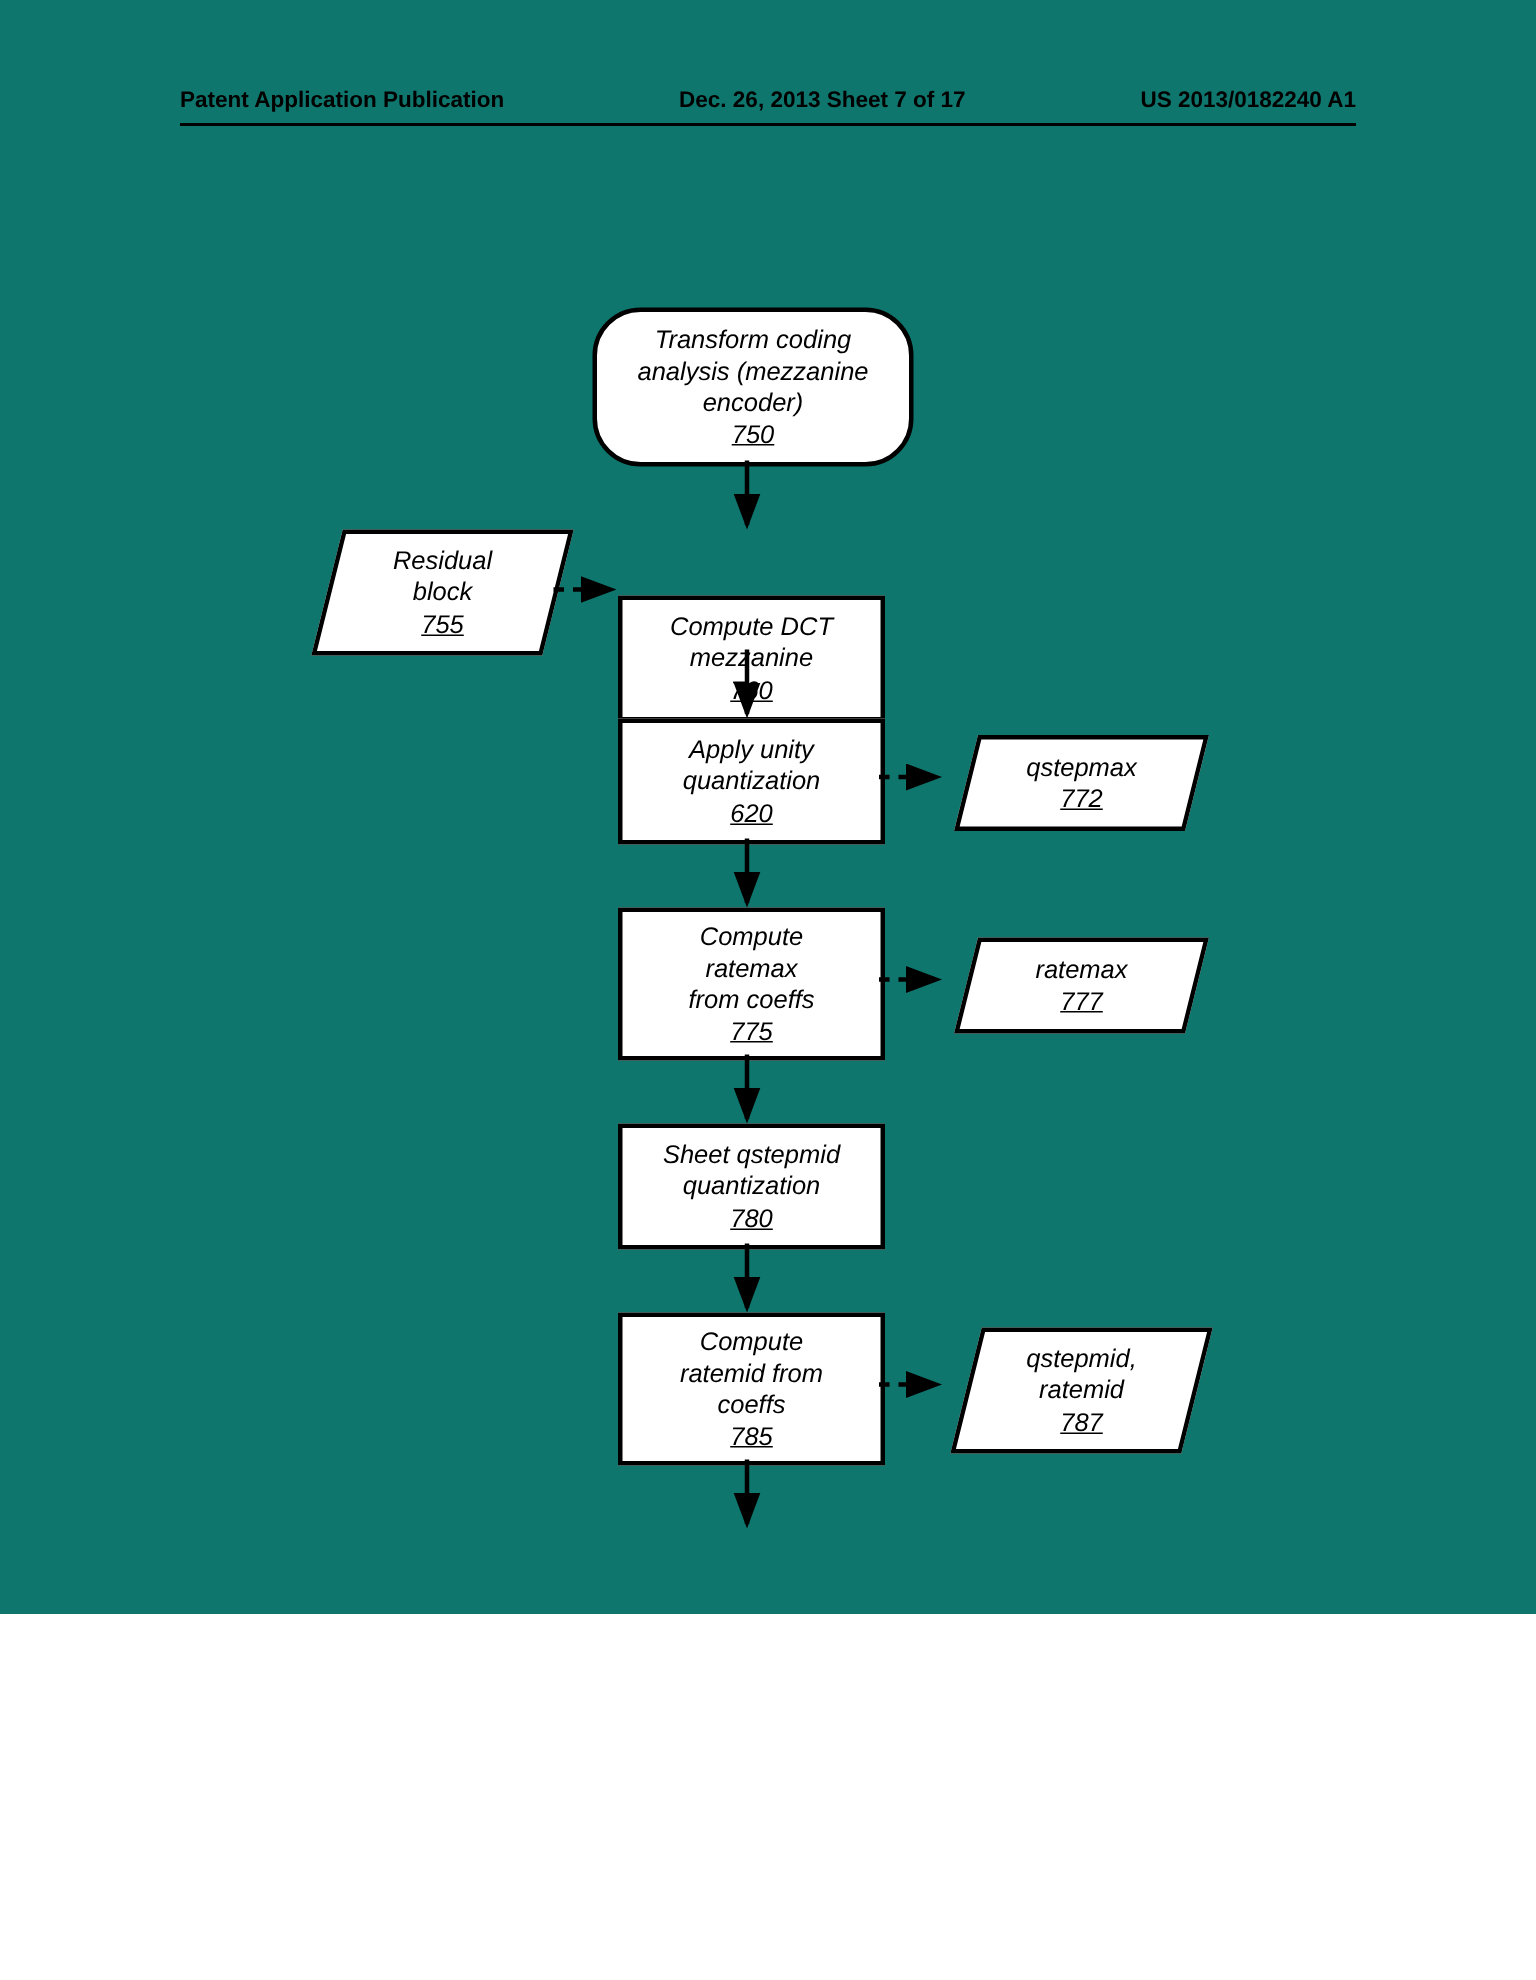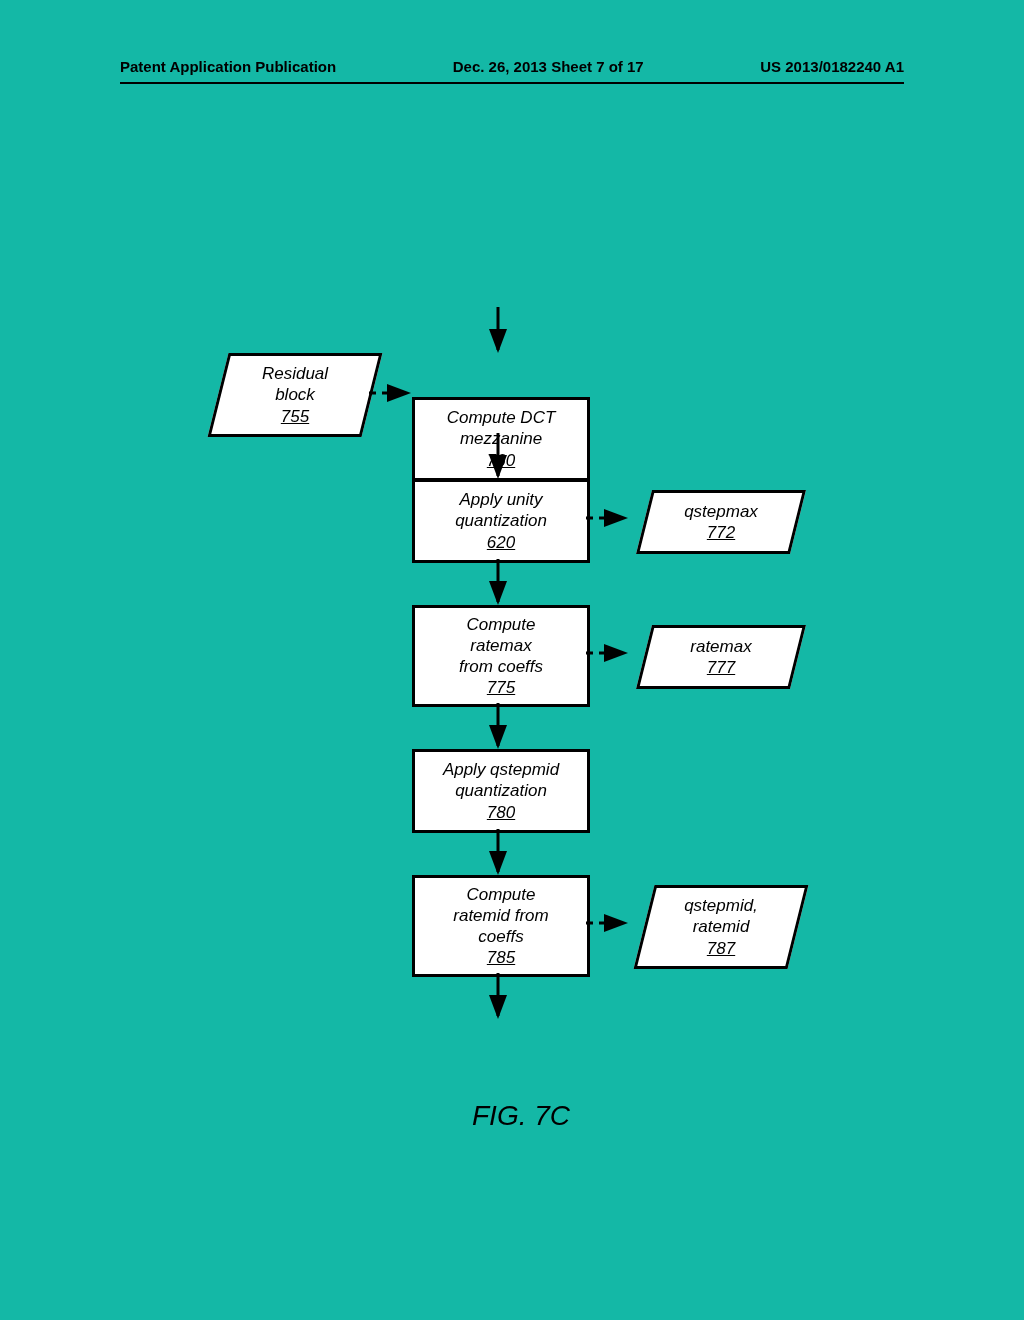--- a/index.html
+++ b/index.html
@@ -3,23 +3,23 @@
 <meta charset="utf-8">
 <style>
   body {
     font-family: Arial, Helvetica, sans-serif;
     margin: 0;
     padding: 0;
     background: #fff;
   }
   .page {
     width: 1024px;
-    height: 1320px;
+    height: 1076px;
     position: relative;
-    background: #14b8a6;
+    background: #0f766e;
   }
   .header-line {
     position: absolute;
     top: 82px;
     left: 120px;
     right: 120px;
     border-top: 2px solid #000;
   }
   .header {
     position: absolute;
@@ -90,20 +90,26 @@
 
 <div class="page">
 
   <div class="header">
     <span>Patent Application Publication</span>
     <span>Dec. 26, 2013   Sheet 7 of 17</span>
     <span>US 2013/0182240 A1</span>
   </div>
   <div class="header-line"></div>
 
+  <div class="node terminator" style="left:395px; top:205px; width:208px; height:100px;">
+    <div>Transform coding</div>
+    <div>analysis (mezzanine</div>
+    <div>encoder)</div>
+    <div class="num">750</div>
+  </div>
 
   <div class="node data" style="left:218px; top:353px; width:148px; height:78px;">
     <div class="inner">
       <div>Residual</div>
       <div>block</div>
       <div class="num">755</div>
     </div>
   </div>
 
   <div class="node process" style="left:412px; top:353px; width:172px; height:78px;margin-top:44px;">
@@ -133,21 +139,21 @@
   </div>
 
   <div class="node data" style="left:644px; top:625px; width:148px; height:58px;">
     <div class="inner">
       <div>ratemax</div>
       <div class="num">777</div>
     </div>
   </div>
 
   <div class="node process" style="left:412px; top:749px; width:172px; height:78px;">
-    <div>Apply qstepmid</div>
+    <div>Sheet qstepmid</div>
     <div>quantization</div>
     <div class="num">780</div>
   </div>
 
   <div class="node process" style="left:412px; top:875px; width:172px; height:96px;">
     <div>Compute</div>
     <div>ratemid from</div>
     <div>coeffs</div>
     <div class="num">785</div>
   </div>

